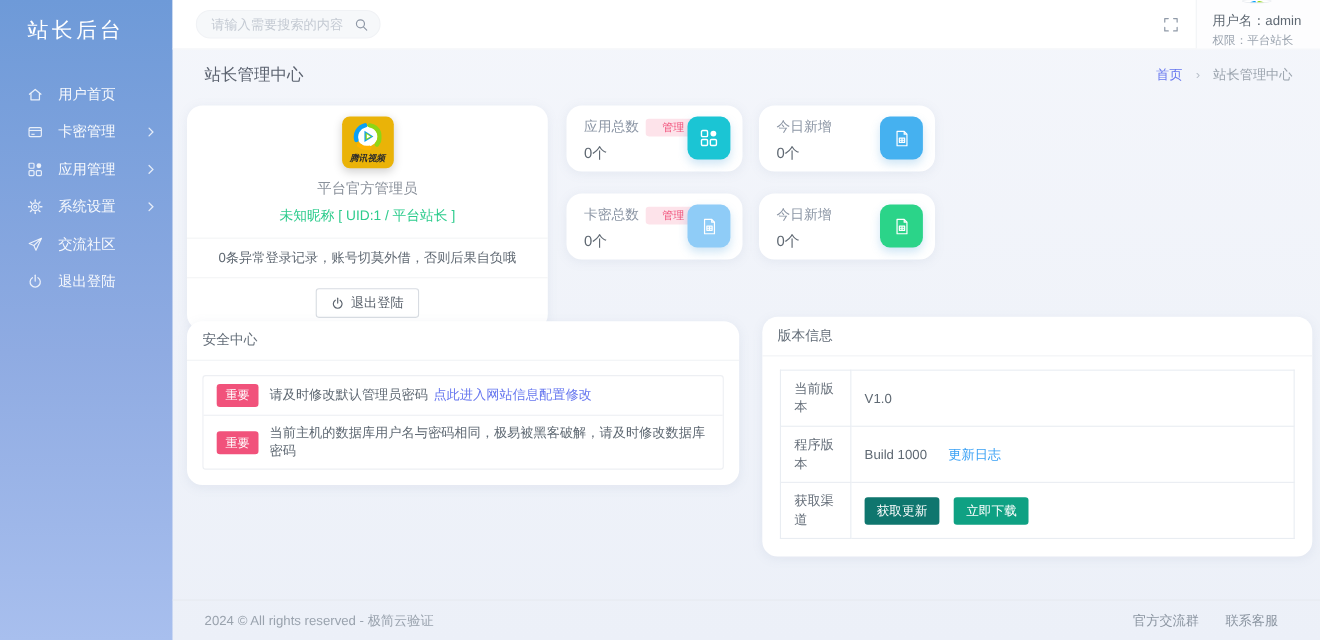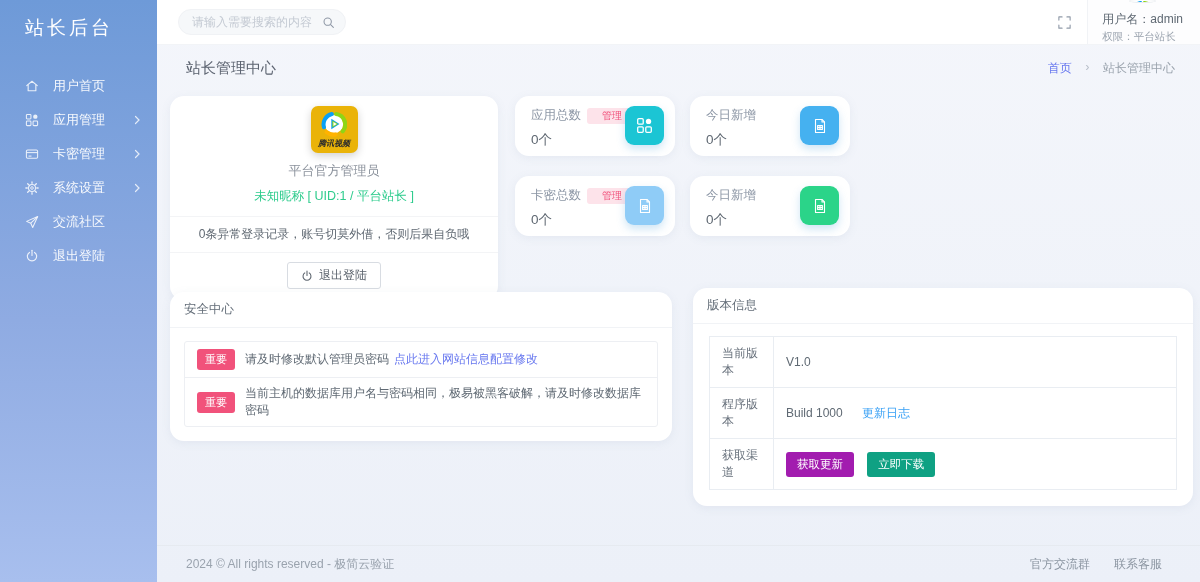--- a/index.html
+++ b/index.html
@@ -30,21 +30,21 @@
   .fullscreen-btn { width:46px; display:flex; justify-content:center; color:#909aa8; cursor:pointer; }
   .user-block { height:100%; display:flex; align-items:center; gap:9px; padding:0 17px 0 14px;
     border-left:1px solid #f1f3f6; cursor:pointer; background:#fdfdfe;flex-direction:column; }
   .avatar { width:25px; height:25px; border-radius:50%; background:#fff; box-shadow:0 0 0 1px #e9ecf0; overflow:hidden; }
   .user-line1 { font-size:12px; color:#5f6973; }
   .user-line2 { font-size:10.5px; color:#9aa3ae; margin-top:2px; }
 
   .page-header { position:absolute; top:45px; left:0; right:0; height:46px;
     display:flex; align-items:center; padding:0 25px 0 29px; }
   .page-title { font-size:15px; color:#5c6370; }
-  .breadcrumb { margin-left:auto; display:flex; align-items:center; font-size:12px; gap:12px;font-family:Liberation Mono, monospace; }
+  .breadcrumb { margin-left:auto; display:flex; align-items:center; font-size:12px; gap:12px; }
   .crumb-home { color:#6777ef; cursor:pointer; }
   .crumb-sep { color:#b8bfc9; }
   .crumb-sep::before { content:"›"; }
   .crumb-cur { color:#9aa3ad; }
 
   .card { position:absolute; background:#fff; border-radius:14px; box-shadow:0 2px 10px rgba(120,140,170,.10); }
 
   
   .profile-card { left:13px; top:96px; width:328px; }
   .logo-tile { width:47px; height:47px; margin:10px auto 0; border-radius:7px; background:#eab308;
@@ -132,41 +132,41 @@
         <svg viewBox="0 0 16 16" width="14" height="14" fill="none" stroke="currentColor" stroke-width="1.3" stroke-linecap="round" stroke-linejoin="round">
             <path d="M2 7.6 L8 2.6 L14 7.6"></path>
             <path d="M3.6 6.9 V13.4 H12.4 V6.9"></path>
           </svg>
       </span>
       <span>用户首页</span>
     </div>
 
     <div class="side-item">
       <span class="side-icon">
-        <svg width="14" height="14">
-            <use href="#ic-apps"></use>
-          </svg>
-      </span>
-      <span>应用管理</span>
-      <span class="side-arrow">
-        <svg width="8" height="10" viewBox="0 0 8 10">
-            <path d="M2.5 1.5 L6 5 L2.5 8.5" fill="none" stroke="currentColor" stroke-width="1.2" stroke-linecap="round"></path>
-          </svg>
-      </span>
-    </div>
-
-    <div class="side-item">
-      <span class="side-icon">
         <svg viewBox="0 0 16 16" width="14" height="14" fill="none" stroke="currentColor" stroke-width="1.2">
             <rect x="1.6" y="3.4" width="12.8" height="9.4" rx="1.4"></rect>
             <path d="M1.6 6.4 H14.4"></path>
             <path d="M4 10.4 H7.4"></path>
           </svg>
       </span>
       <span>卡密管理</span>
+      <span class="side-arrow">
+        <svg width="8" height="10" viewBox="0 0 8 10">
+            <path d="M2.5 1.5 L6 5 L2.5 8.5" fill="none" stroke="currentColor" stroke-width="1.2" stroke-linecap="round"></path>
+          </svg>
+      </span>
+    </div>
+
+    <div class="side-item">
+      <span class="side-icon">
+        <svg width="14" height="14">
+            <use href="#ic-apps"></use>
+          </svg>
+      </span>
+      <span>应用管理</span>
       <span class="side-arrow">
         <svg width="8" height="10" viewBox="0 0 8 10">
             <path d="M2.5 1.5 L6 5 L2.5 8.5" fill="none" stroke="currentColor" stroke-width="1.2" stroke-linecap="round"></path>
           </svg>
       </span>
     </div>
 
     <div class="side-item">
       <span class="side-icon">
         <svg viewBox="0 0 16 16" width="14" height="14" fill="none" stroke="currentColor">
@@ -363,21 +363,21 @@
         <tr>
           <td class="vlabel">程序版本</td>
           <td>
             <span>Build 1000</span>
             <span class="v-link">更新日志</span>
           </td>
         </tr>
         <tr>
           <td class="vlabel">获取渠道</td>
           <td>
-            <button class="v-btn" style="background-color: #a21caf;">获取更新</button>
+            <button class="v-btn" style="background-color: #0f766e;">获取更新</button>
             <button class="v-btn" style="background-color: rgb(15, 161, 131);">立即下载</button>
           </td>
         </tr>
       </tbody>
         </table>
     </div>
   </div>
 
   <div class="footer">
     <span>2024 © All rights reserved - 极简云验证</span>

